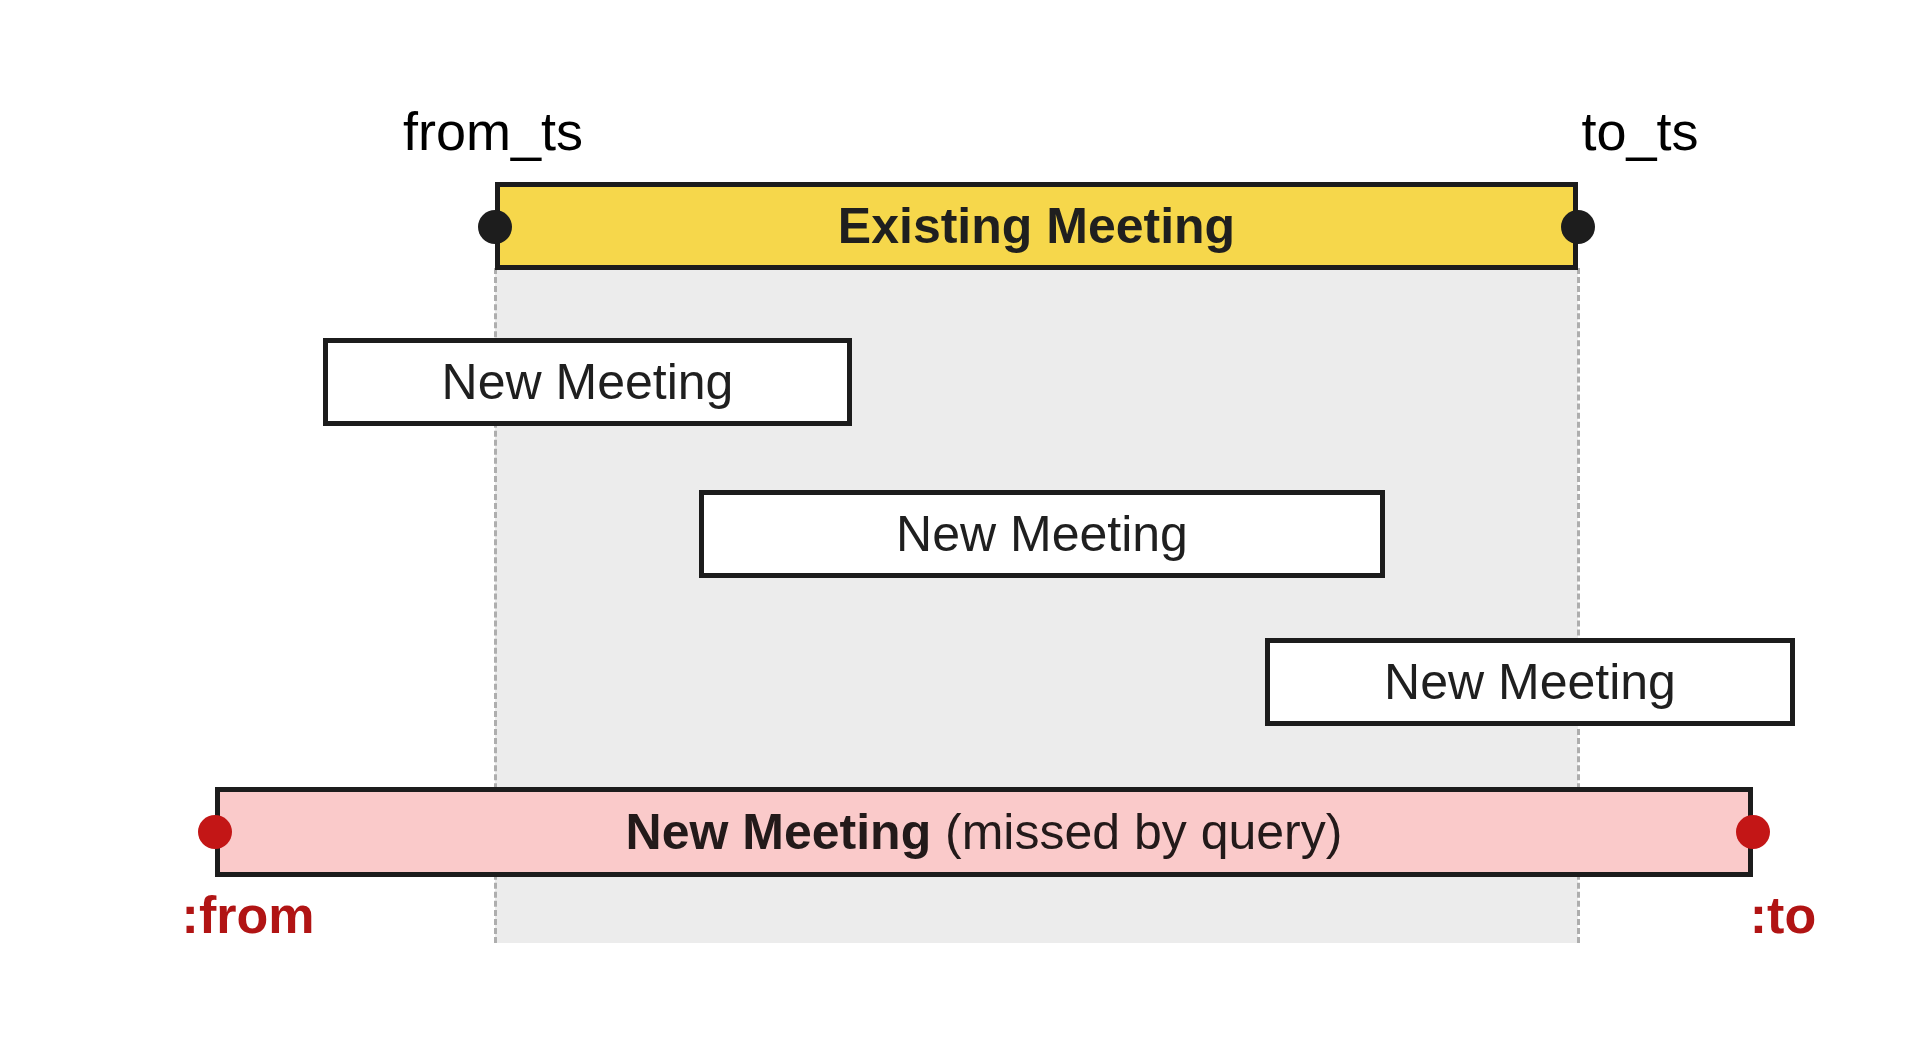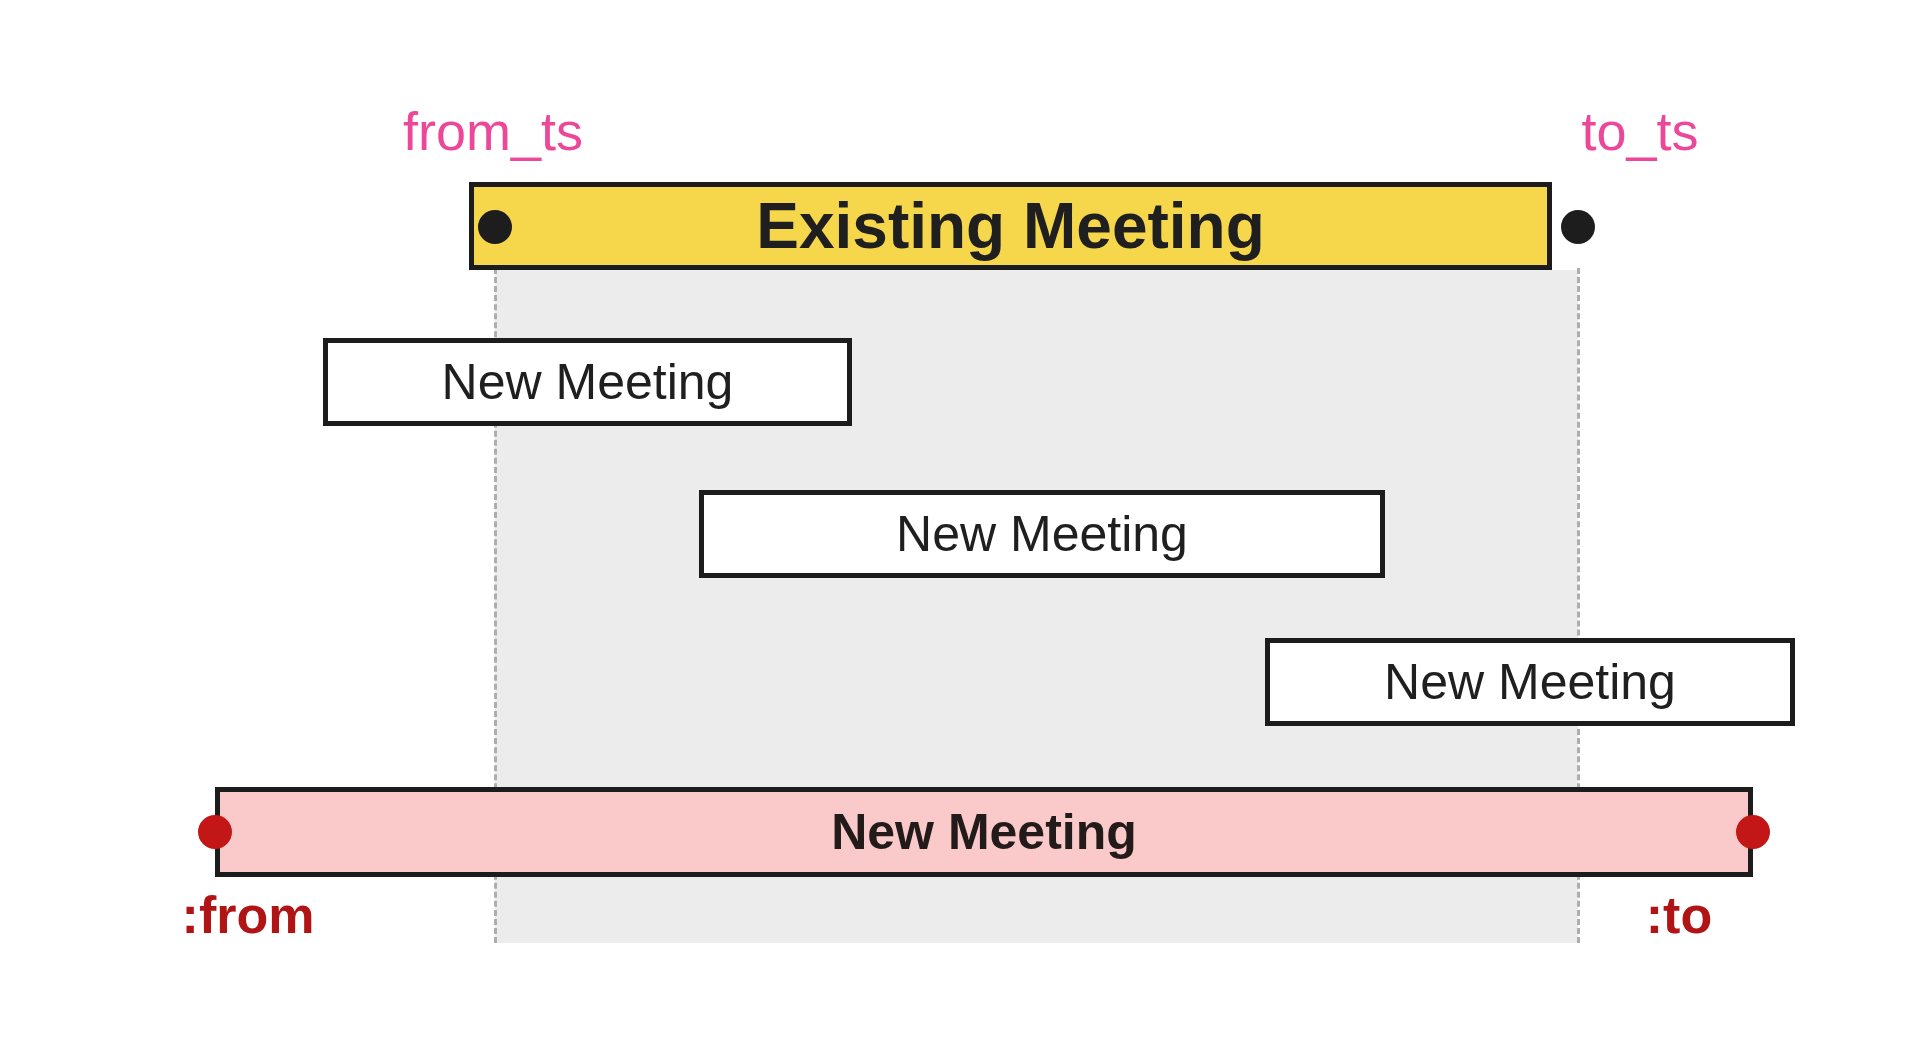--- a/index.html
+++ b/index.html
@@ -35,24 +35,24 @@
   
   .bar, .mbox {
     box-sizing: border-box;
     border: 5px solid #1c1c1c;
     display: flex;
     align-items: center;
     justify-content: center;
     white-space: pre;
   }
   .existing-bar {
-    left: 469px; top: 182px;
+    left: 495px; top: 182px;
     width: 1083px; height: 88px;
     background: #f6d74b;
-    font-size: 64px;
+    font-size: 50px;
     font-weight: bold;
     color: #1f1f1f;
     align-items: center;
   }
   .mbox {
     background: #ffffff;
     font-size: 50px;
     font-weight: normal;
     color: #1f1f1f;
   }
@@ -80,38 +80,38 @@
   .dot.ts-to   { left: 1561px; top: 210px; }
   .dot.q-from  { left: 198px;  top: 815px; }
   .dot.q-to    { left: 1736px; top: 815px; }
 
   
   .ts-label {
     top: 100px;
     transform: translateX(-50%);
     font-size: 54px;
     line-height: 1.15;
-    color: #ec4899;
+    color: #000000;
     white-space: nowrap;
   }
   .ts-label.from { left: 493px; }
   .ts-label.to   { left: 1640px; }
 
   .q-label {
     top: 886px;
     transform: translateX(-50%);
     font-size: 52px;
     font-weight: bold;
     line-height: 1.15;
     color: #b11414;
     white-space: nowrap;
     margin-left: 27px;
   }
   .q-label.from { left: 221px; }
-  .q-label.to   { left: 1652px; }
+  .q-label.to   { left: 1756px; }
 </style>
 </head>
 <body>
 
 <div class="canvas">
 
   <div class="abs overlap-region"></div>
 
   <div class="abs dashed-line from"></div>
   <div class="abs dashed-line to"></div>
@@ -129,21 +129,21 @@
     <span>New Meeting</span>
   </div>
   <div class="abs mbox b2">
     <span>New Meeting</span>
   </div>
   <div class="abs mbox b3">
     <span>New Meeting</span>
   </div>
 
   <div class="abs bar missed-bar">
-    <span class="bold">New Meeting</span>
+    <span class="bold">New Meeting</span><span> (missed by query)</span>
   </div>
   <div class="abs dot red q-from"></div>
   <div class="abs dot red q-to"></div>
 
   <div class="abs q-label from">:from</div>
   <div class="abs q-label to">:to</div>
 
 </div>
 
 </body></html>

